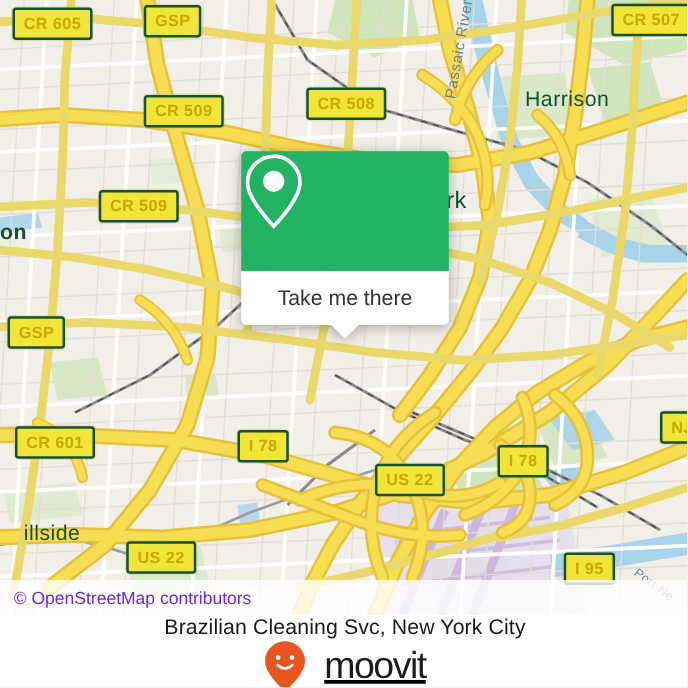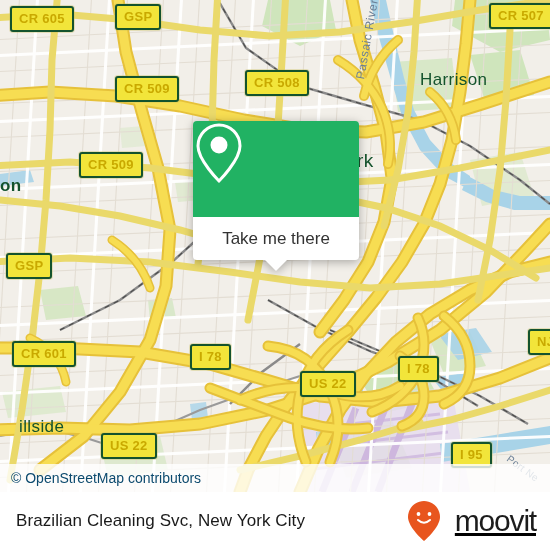--- a/index.html
+++ b/index.html
@@ -46,21 +46,21 @@
 
   
   .attribution {
     position:absolute;
     left:0; bottom:0;
     width:550px; height:28px;
     background:rgba(255,255,255,.80);
     display:flex; align-items:center;
     padding-left:11px;
     font-size:14px;
-    color:#0c4a6e;
+    color:#6d28d9;
   }
 
   
   .callout {
     position:absolute;
     left:193px; top:121px;
     width:166px;
     filter:drop-shadow(0 2px 5px rgba(0,0,0,.30));
   }
   .callout-head {
@@ -89,20 +89,21 @@
 
   
   .footer {
     position:absolute;
     left:0; top:492px;
     width:550px; height:58px;
     background:#ffffff;
     display:flex; align-items:center;
     justify-content:space-between;
     padding:0 14px 0 16px;
+    flex-direction:column;
   }
   .footer-title { font-size:17px; color:#1a1a1a; letter-spacing:.1px; }
   .brand { display:flex; align-items:center; gap:14px;text-decoration:underline; }
   .brand-text { font-size:30px; color:#1c1c1c; letter-spacing:-1.2px; font-weight:normal; }
 </style>
 </head>
 <body>
 
 <div id="app">
 

